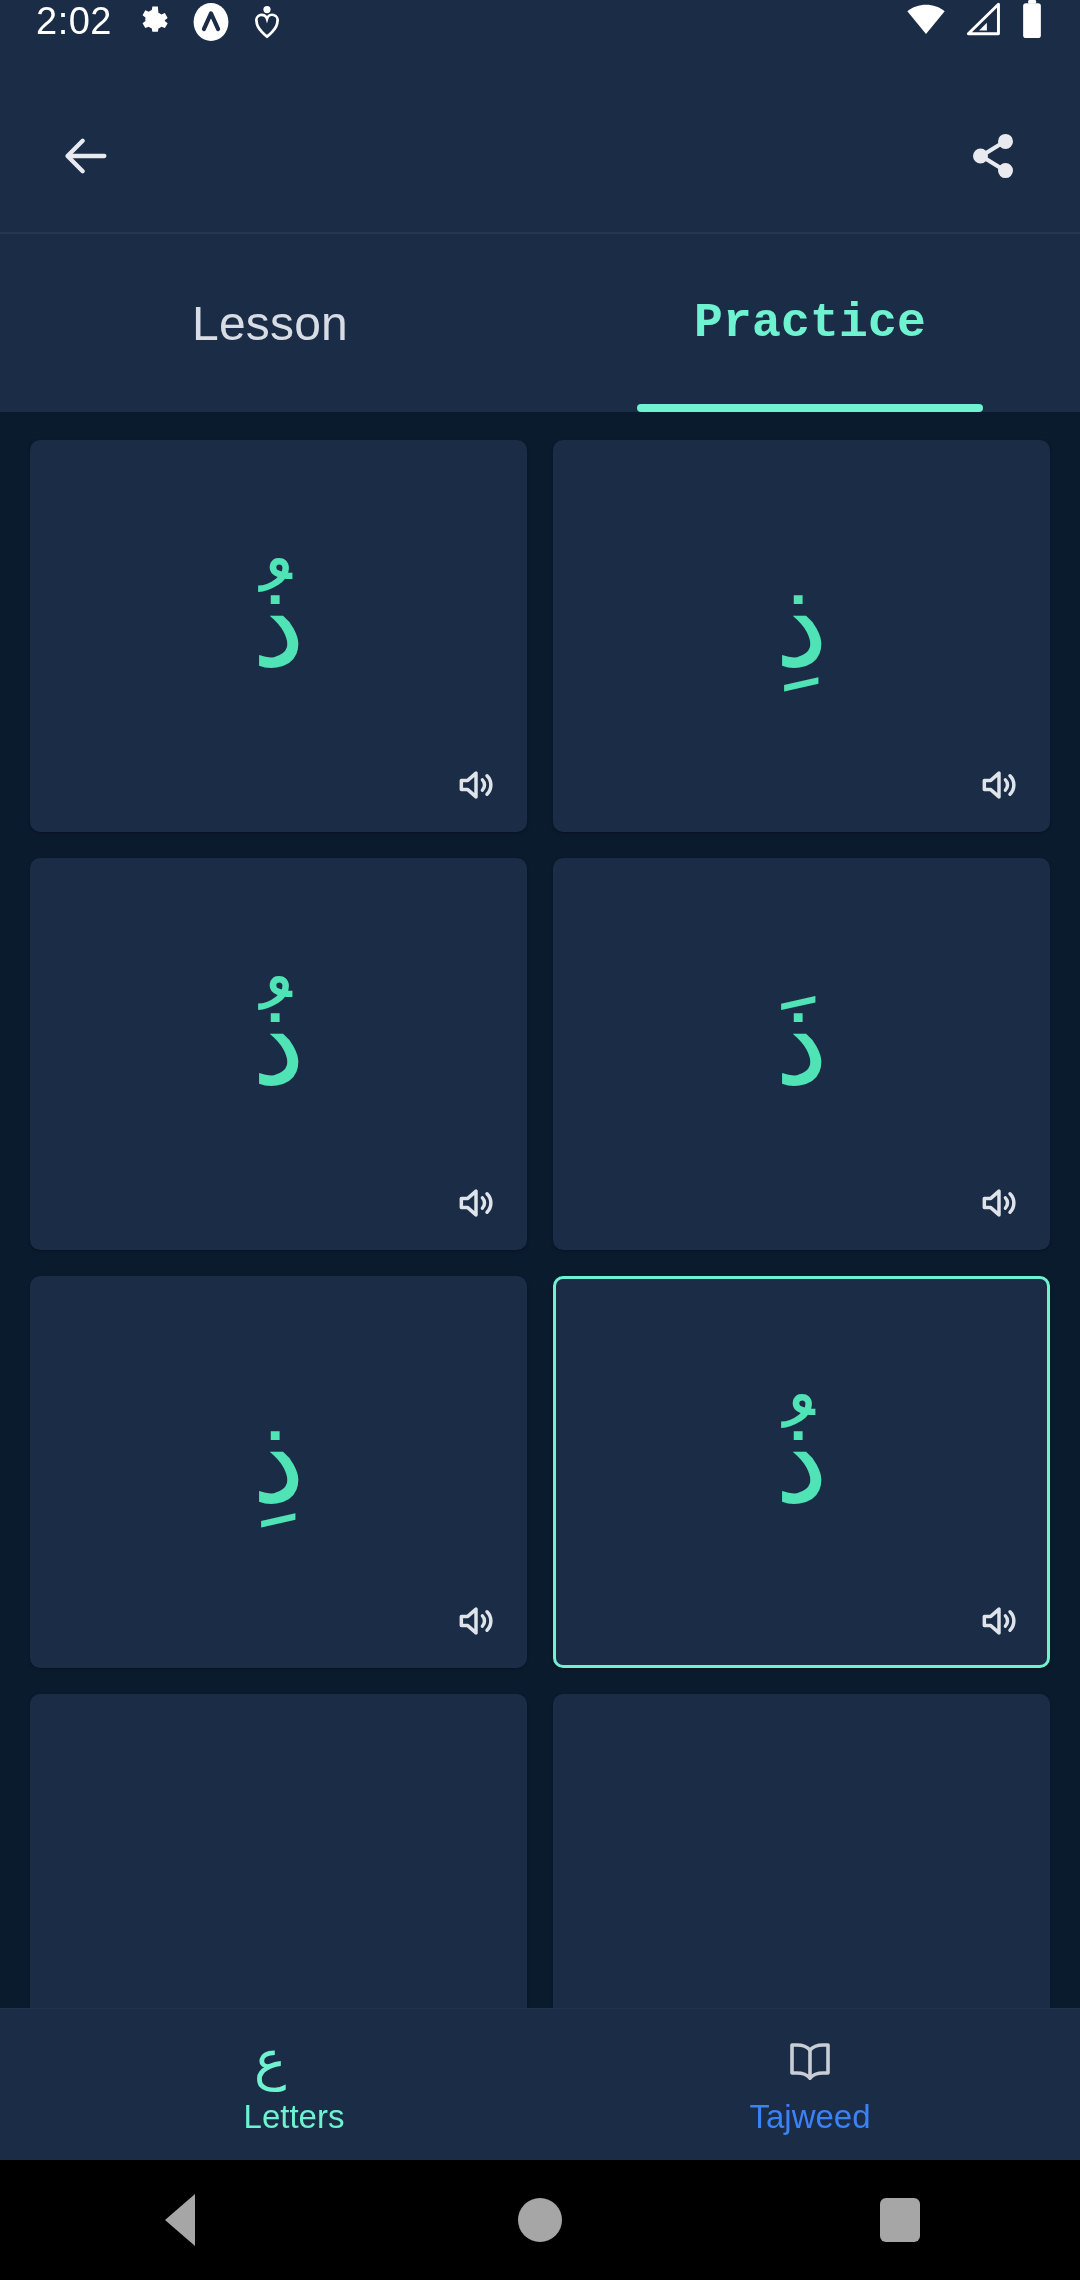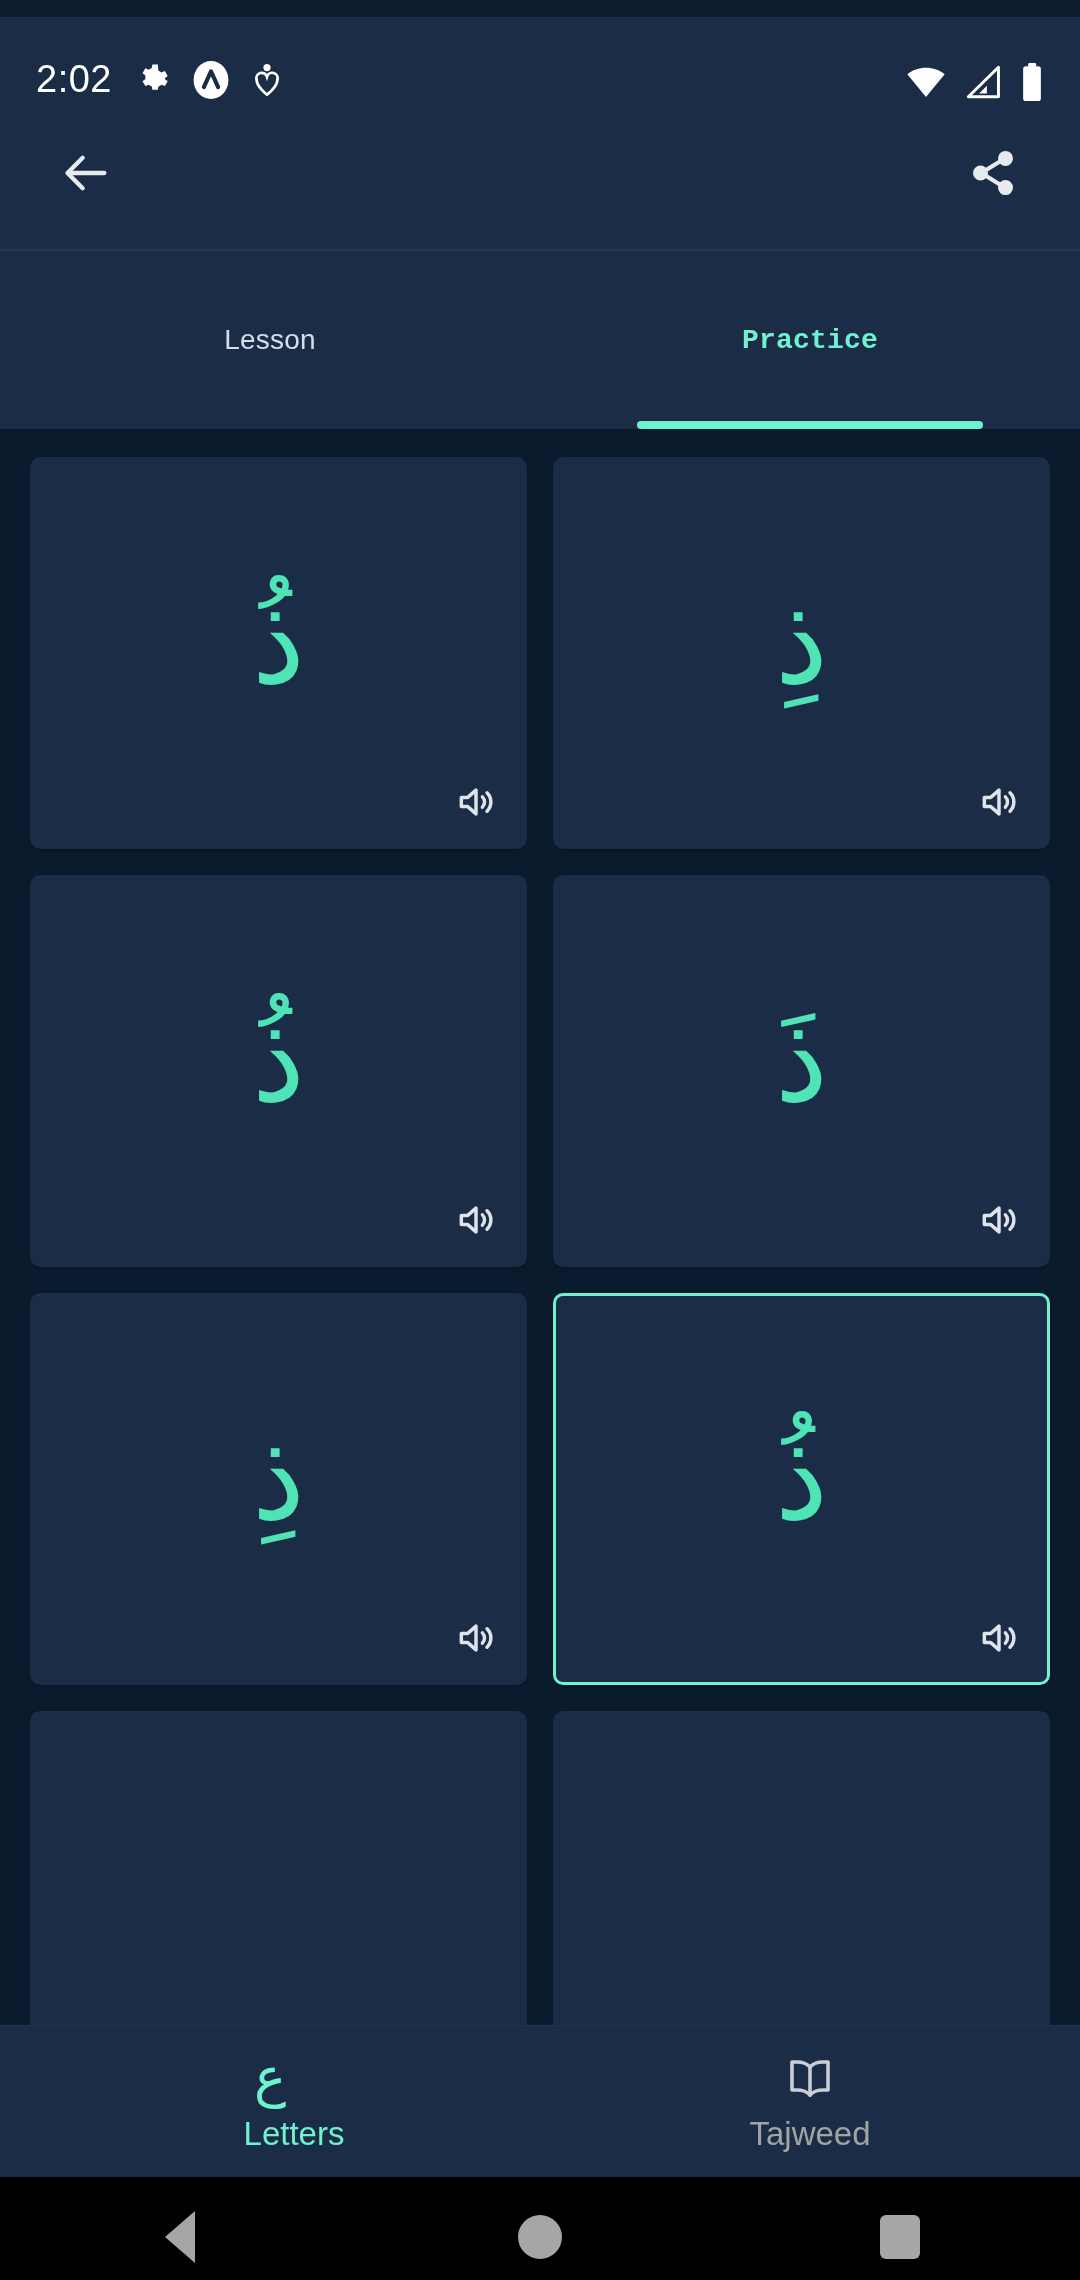--- a/index.html
+++ b/index.html
@@ -7,23 +7,22 @@
     width:1080px; height:2280px;
     background:#0d1b2d;
     font-family:"Liberation Sans", sans-serif;
     overflow:hidden;
   }
   .phone { position:relative; width:1080px; height:2280px; background:#0d1b2d; }
 
   
   .statusbar {
     height:84px; background:#1b2c47;
-    display:flex; align-items:flex-end;
+    display:flex; align-items:flex-start;
     padding:0 36px;
-    margin-top:17px;
   }
   .sb-left { display:flex; align-items:center; gap:22px; }
   .sb-time { color:#fff; font-size:38px; letter-spacing:.5px; }
   .sb-right { margin-left:auto; display:flex; align-items:center; gap:18px; }
   .ico { display:block; }
 
   
   .appbar {
     height:150px; background:#1b2c47;
     display:flex; align-items:center; justify-content:space-between;
@@ -33,21 +32,21 @@
   .appbar-btn { display:flex; align-items:center; justify-content:center; width:78px; height:78px; cursor:pointer; }
 
   
   .tabs {
     height:178px; background:#1b2c47;
     display:flex; align-items:stretch;
     position:relative;
   }
   .tab {
     flex:1; display:flex; align-items:center; justify-content:center;
-    font-size:28px; color:#d8dde5; cursor:pointer; position:relative;
+    font-size:48px; color:#d8dde5; cursor:pointer; position:relative;
     letter-spacing:.2px;
   }
   .tab.active { color:#6ef2cf; font-weight:bold;font-family:Liberation Mono, monospace; }
   .tab.active::after {
     content:""; position:absolute; bottom:0; left:18%; width:64%;
     height:8px; background:#6ef2cf; border-radius:4px;
   }
 
   
   .grid-wrap {
@@ -91,21 +90,21 @@
     position:absolute; left:0; right:0; bottom:120px;
     height:152px; background:#1b2c47;
     display:flex; align-items:center;
     border-top:1px solid #223350;
   }
   .navitem {
     flex:1; display:flex; flex-direction:column;
     align-items:center; justify-content:center; gap:10px; cursor:pointer;
   }
   .navitem .nav-ico { height:54px; display:flex; align-items:center; justify-content:center; }
-  .navitem .nav-label { font-size:33px; color:#a3a3a3; }
+  .navitem .nav-label { font-size:33px; color:#3b82f6; }
   .navitem.active .nav-label { color:#6ef2cf;margin-left:48px; }
   .nav-arabic {
     font-family:"DejaVu Sans", sans-serif;
     font-size:54px; color:#6ef2cf; line-height:1;
   }
 
   
   .androidnav {
     position:absolute; left:0; right:0; bottom:0;
     height:120px; background:#000;

